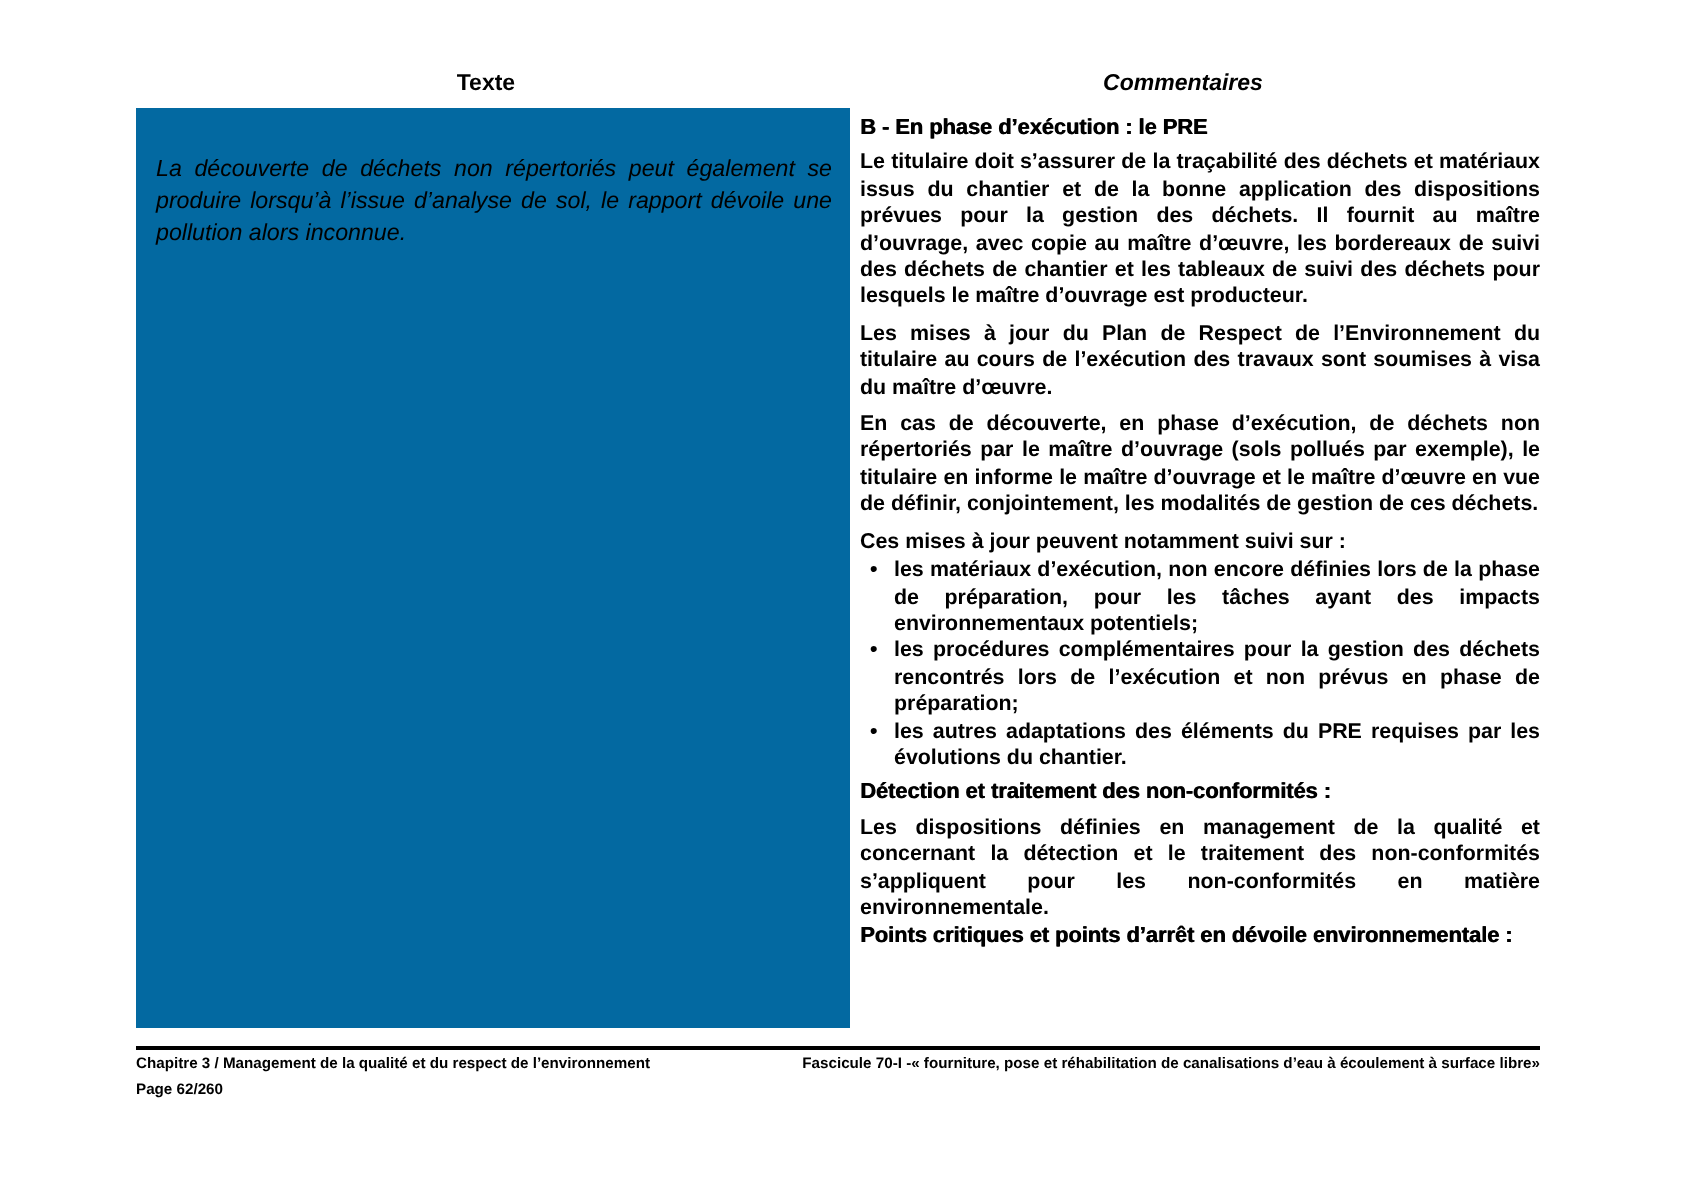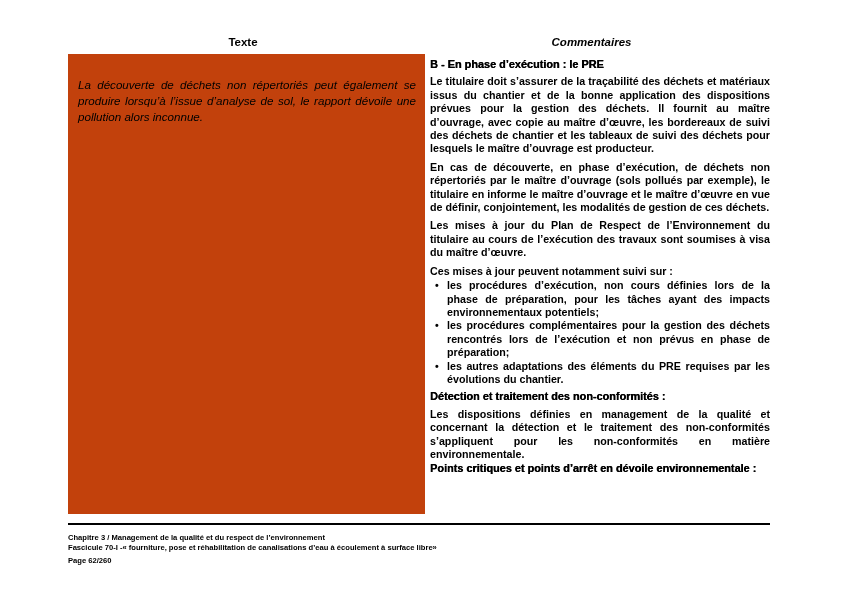--- a/index.html
+++ b/index.html
@@ -85,25 +85,24 @@
 
   
   .footer-rule {
     margin: 9px 72px 0 68px;
     border-top: 2.6px solid #000;
   }
   .footer-row {
     display: flex;
     justify-content: space-between;
     align-items: flex-start;
-    margin: 8px 72px 0 68px;
+    margin: 2px 72px 0 68px;
     font-size: 7.6px;
     font-weight: bold;
     line-height: 10px;
-    flex-direction: column;
   }
   .footer-row .chapter   { white-space: nowrap; }
   .footer-row .fascicule { white-space: nowrap; }
   .footer-page {
     margin: 3px 72px 0 68px;
     font-size: 7.6px;
     font-weight: bold;
   }
 </style>
 </head>
@@ -111,32 +110,32 @@
 
 <div class="page">
 
   <div class="table-header">
     <div class="col-header right">Texte</div>
     <div class="col-header left">Commentaires</div>
   </div>
 
   <div class="table-body">
 
-    <div class="commentaires-cell" style="background: #c2410c;">
+    <div class="commentaires-cell" style="background: #0369a1;">
       <p class="comment-text">La découverte de déchets non répertoriés peut également se produire lorsqu’à l’issue d’analyse de sol, le rapport dévoile une pollution alors inconnue.</p>
     </div>
 
     <div class="texte-cell">
       <h3>B - En phase d’exécution : le PRE</h3>
       <p>Le titulaire doit s’assurer de la traçabilité des déchets et matériaux issus du chantier et de la bonne application des dispositions prévues pour la gestion des déchets. Il fournit au maître d’ouvrage, avec copie au maître d’œuvre, les bordereaux de suivi des déchets de chantier et les tableaux de suivi des déchets pour lesquels le maître d’ouvrage est producteur.</p>
+      <p>Les mises à jour du Plan de Respect de l’Environnement du titulaire au cours de l’exécution des travaux sont soumises à visa du maître d’œuvre.</p>
       <p>En cas de découverte, en phase d’exécution, de déchets non répertoriés par le maître d’ouvrage (sols pollués par exemple), le titulaire en informe le maître d’ouvrage et le maître d’œuvre en vue de définir, conjointement, les modalités de gestion de ces déchets.</p>
-      <p>Les mises à jour du Plan de Respect de l’Environnement du titulaire au cours de l’exécution des travaux sont soumises à visa du maître d’œuvre.</p>
       <p class="intro-list">Ces mises à jour peuvent notamment suivi sur :</p>
       <ul class="update-list">
-        <li>les procédures d’exécution, non cours définies lors de la phase de préparation, pour les tâches ayant des impacts environnementaux potentiels;</li>
+        <li>les matériaux d’exécution, non encore définies lors de la phase de préparation, pour les tâches ayant des impacts environnementaux potentiels;</li>
         <li>les procédures complémentaires pour la gestion des déchets rencontrés lors de l’exécution et non prévus en phase de préparation;</li>
         <li>les autres adaptations des éléments du PRE requises par les évolutions du chantier.</li>
       </ul>
       <h3>Détection et traitement des non-conformités :</h3>
       <p class="tight">Les dispositions définies en management de la qualité et concernant la détection et le traitement des non-conformités s’appliquent pour les non-conformités en matière environnementale.</p>
       <h3 class="justified-heading">Points critiques et points d’arrêt en dévoile environnementale :</h3>
     </div>
 
   </div>
 

